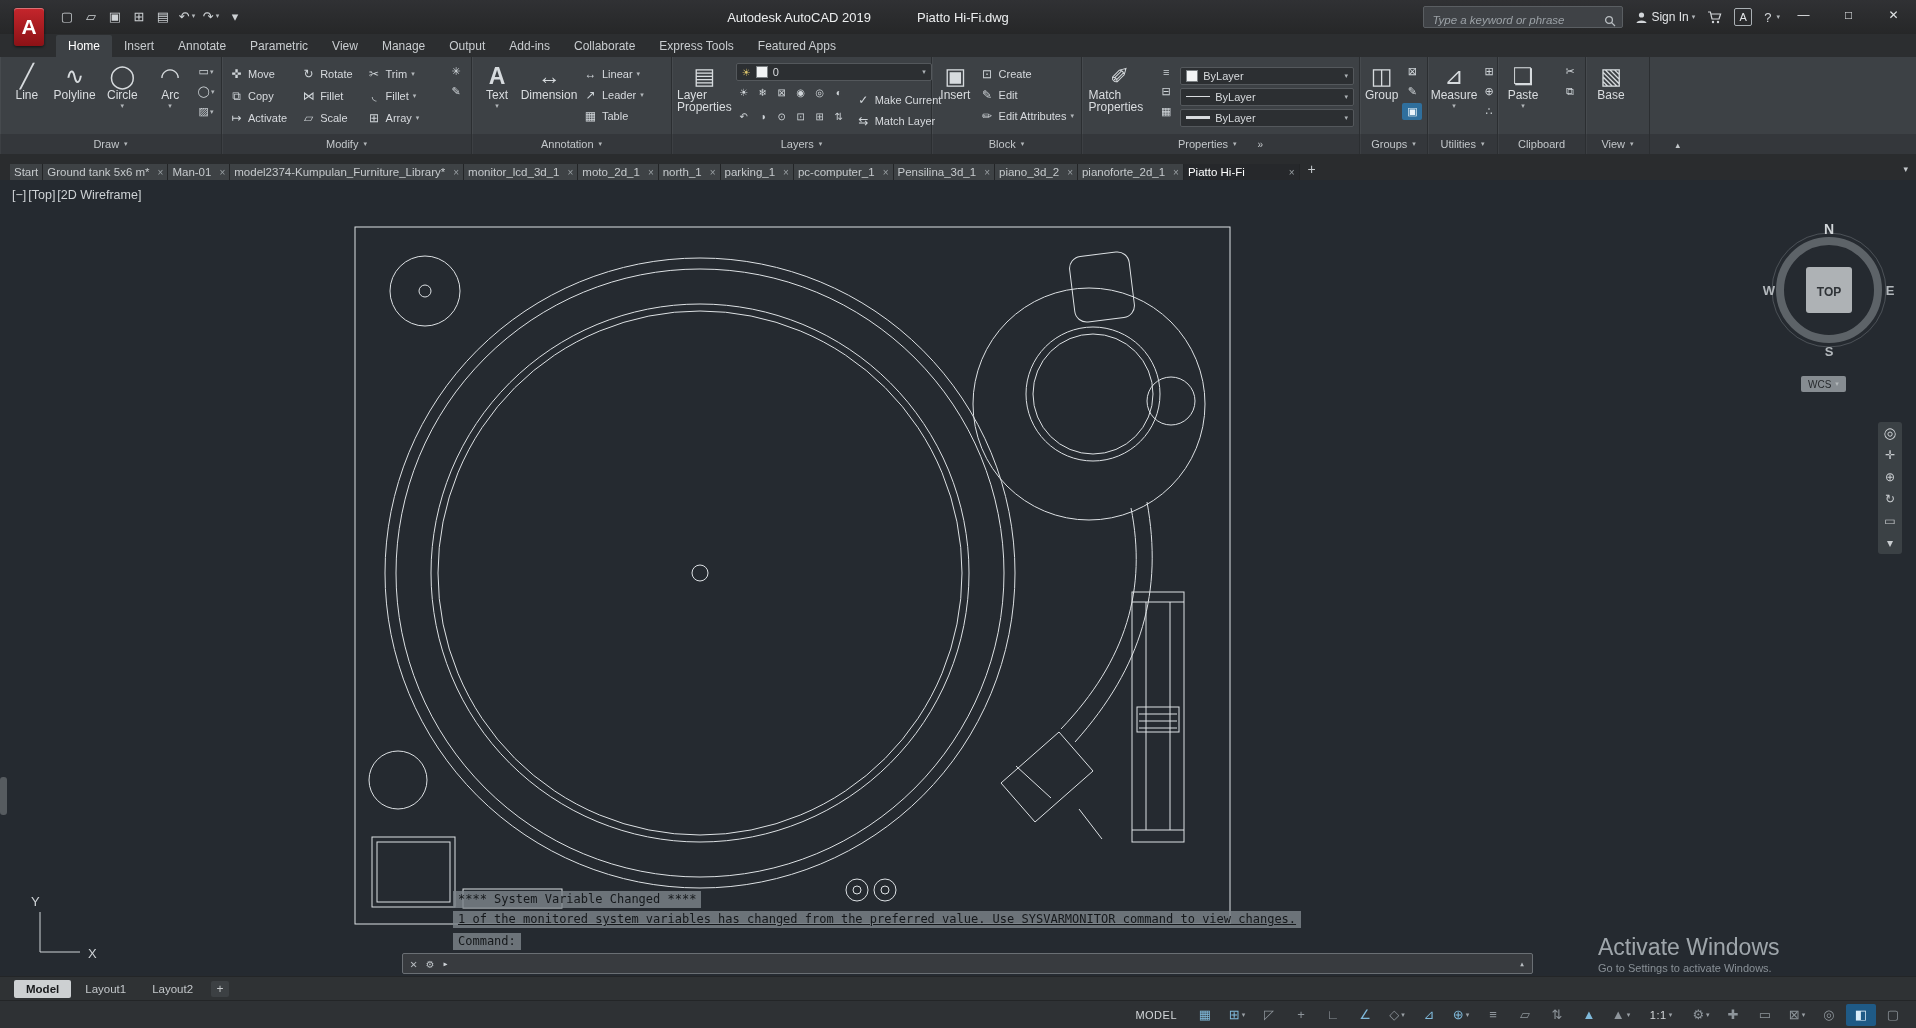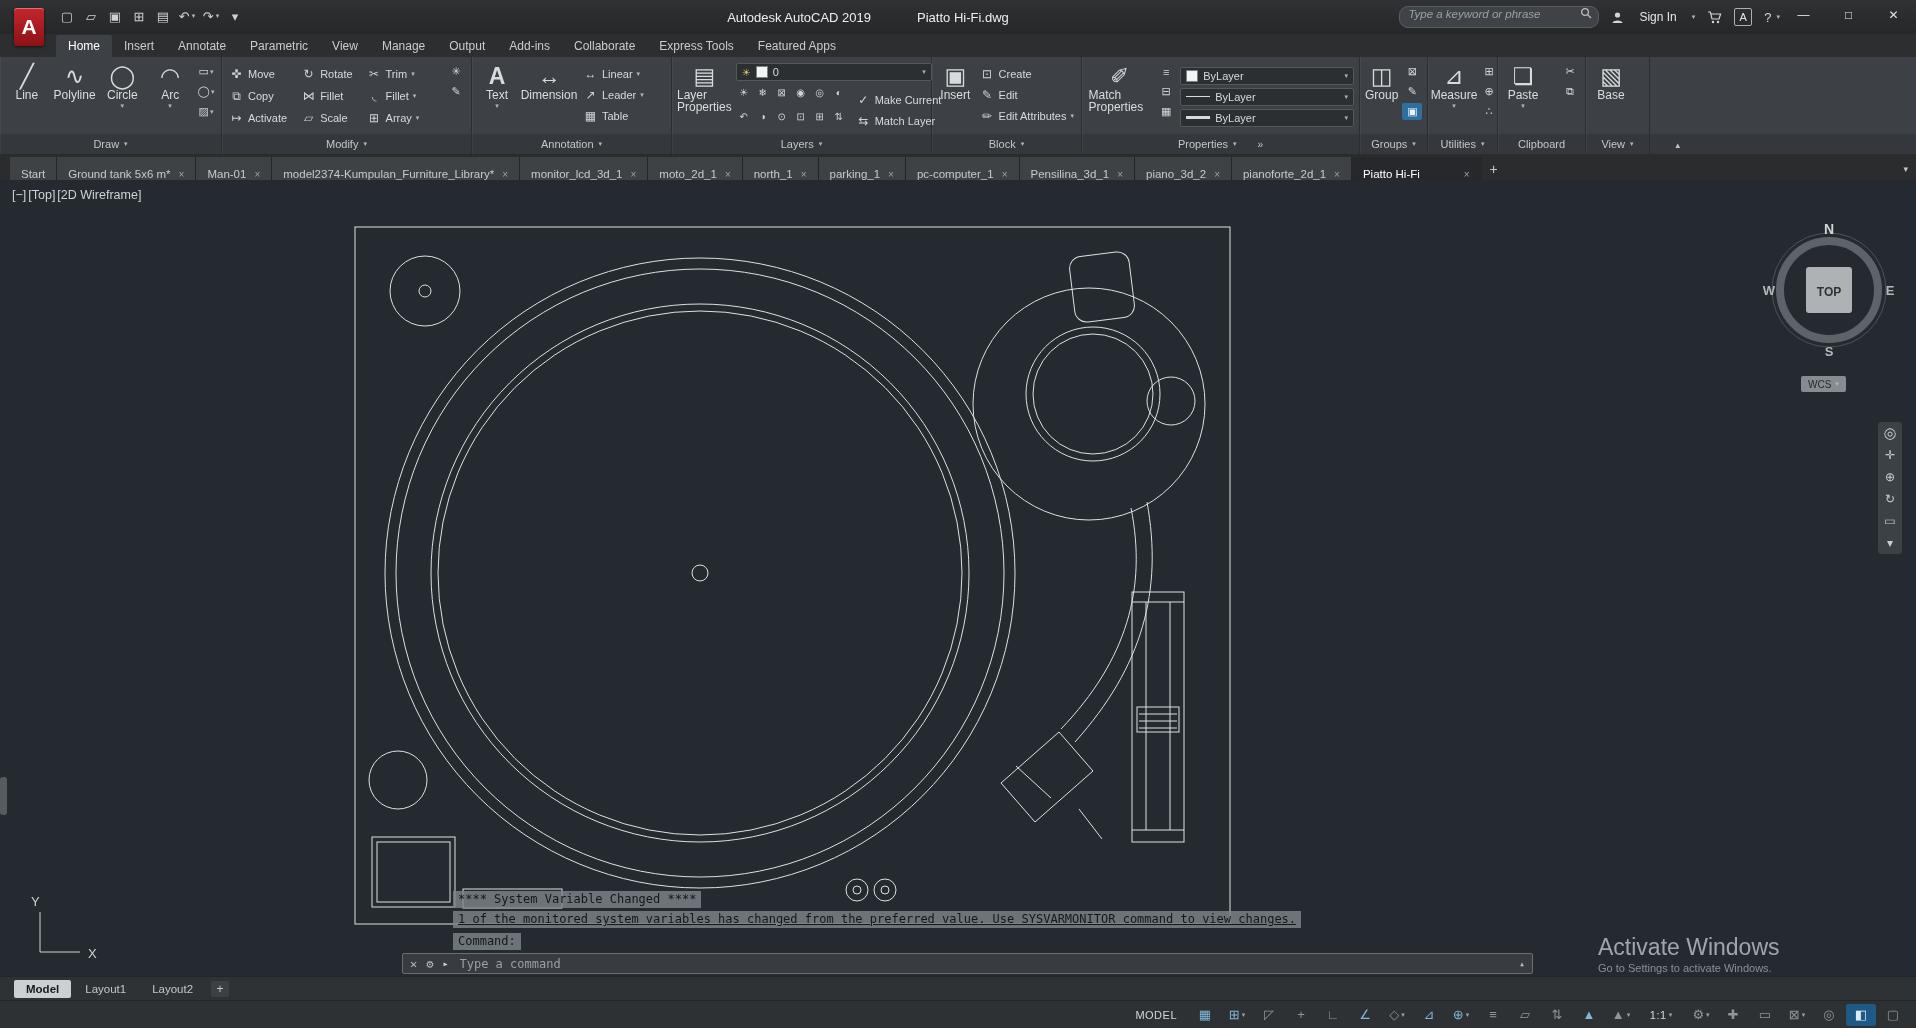--- a/index.html
+++ b/index.html
@@ -12,27 +12,27 @@
   .applogo{position:absolute;left:14px;top:8px;width:30px;height:38px;z-index:60;
            background:linear-gradient(#c5262c,#8c1216);border-radius:3px;color:#fff;
            display:flex;align-items:center;justify-content:center;font-weight:bold;font-size:21px;
            box-shadow:inset 0 1px 0 rgba(255,255,255,.35),0 1px 3px rgba(0,0,0,.6);}
   .qat{position:absolute;left:56px;top:4px;display:flex;gap:2px;align-items:center;}
   .qat-icon{min-width:22px;height:24px;display:flex;align-items:center;justify-content:center;
             gap:2px;color:#cdd1d4;font-size:13px;border-radius:2px;}
   .tb-title{position:absolute;left:0;right:0;top:0;height:34px;display:flex;align-items:center;
             justify-content:center;gap:46px;padding-right:180px;font-size:13px;color:#eceeef;pointer-events:none;}
   .tb-right{position:absolute;right:136px;top:6px;display:flex;align-items:center;gap:12px;height:22px;}
-  .searchbox{width:186px;height:20px;background:#3f4246;border:1px solid #5a5e62;border-radius:9px;
-             display:flex;align-items:flex-start;padding:0 6px;gap:6px;}
+  .searchbox{width:186px;height:20px;background:#3f4246;border:1px solid #5a5e62;border-radius:2px;
+             display:flex;align-items:flex-end;padding:0 6px;gap:6px;}
   .searchbox input{flex:1;background:transparent;border:none;outline:none;color:#d7dadc;
                    font-size:11.5px;font-style:italic;font-family:"Liberation Sans",sans-serif;min-width:0;}
   .searchbox input::placeholder{color:#9ba1a6;}
   .tbicon{color:#d3d6d9;font-size:13px;display:flex;align-items:center;gap:5px;}
-  .signin{font-size:12px;color:#e3e5e7;display:flex;align-items:center;gap:15px;}
+  .signin{font-size:12px;color:#e3e5e7;display:flex;align-items:center;gap:3px;}
   .abadge{width:16px;height:16px;border:1px solid #aab0b4;border-radius:2px;font-size:11px;
           display:flex;align-items:center;justify-content:center;color:#e3e5e7;}
   .ddic{font-size:7px;color:#b2b7ba;}
   .winbtns{position:absolute;right:0;top:0;display:flex;height:30px;}
   .winbtn{width:45px;height:30px;display:flex;align-items:center;justify-content:center;
           color:#e2e5e7;font-size:12px;}
 
   
   .rtabs{position:absolute;left:0;top:34px;width:100%;height:23px;background:#2c2e30;
          display:flex;align-items:flex-end;padding-left:56px;box-sizing:border-box;}
@@ -70,21 +70,21 @@
   .swatch-box{width:10px;height:10px;background:#f2f4f5;border:1px solid #7c8184;flex:none;}
   .lstate{font-size:10px;color:#d8c169;}
   .props-combos{display:flex;flex-direction:column;gap:3px;justify-content:center;width:176px;}
   .sw-line{width:24px;height:0;border-top:1px solid #d8dbde;flex:none;}
   .sw-weight{width:24px;height:3px;background:#d8dbde;flex:none;}
   .ribbon-collapse{position:absolute;right:236px;bottom:4px;font-size:9px;color:#c3c7ca;}
 
   
   .ftabs{position:absolute;left:0;top:154px;width:100%;height:26px;background:#2a2c2e;
          display:flex;align-items:flex-end;padding-left:10px;box-sizing:border-box;}
-  .ftab{height:23px;display:flex;align-items:flex-end;gap:8px;padding:0 11px;background:#3e4245;
+  .ftab{height:16px;display:flex;align-items:center;gap:8px;padding:0 4px;background:#3e4245;
         border-right:1px solid #232527;font-size:11.5px;color:#c6cacd;white-space:nowrap;}
   .ftab.active{background:#26282b;color:#ffffff;gap:44px;}
   .ftab .fx{font-size:10px;color:#9aa0a4;}
   .ftab-plus{width:24px;height:23px;display:flex;align-items:center;justify-content:center;
              color:#c6cacd;font-size:14px;}
   .ftabs-overflow{position:absolute;right:8px;bottom:6px;color:#c6cacd;font-size:9px;}
 
   
   .canvas{position:absolute;left:0;top:180px;width:1916px;height:796px;background:#252a30;overflow:hidden;}
   .vplabel{position:absolute;left:12px;top:8px;font-size:12.5px;color:#cfd3d6;display:flex;gap:2px;z-index:3;}
@@ -750,21 +750,20 @@
     <div class="vscroll"></div>
 
     <div class="cmsg" style="left:453px;top:711px">**** System Variable Changed ****</div>
     <div class="cmsg link" style="left:453px;top:731px">1 of the monitored system variables has changed from the preferred value. Use SYSVARMONITOR command to view changes.</div>
     <div class="cmsg" style="left:453px;top:753px">Command:</div>
 
     <div class="cmd-input">
       <span class="ci-ic">✕</span>
       <span class="ci-ic">⚙</span>
       <span class="ci-caret">▸</span>
-      <input type="text" placeholder="Type a command" style="">
       <span class="ci-up">▴</span>
     </div>
   </div>
 
   <div class="ltabs">
     <div class="ltab active">Model</div>
     <div class="ltab">Layout1</div>
     <div class="ltab">Layout2</div>
     <div class="ltab-plus">+</div>
   </div>

